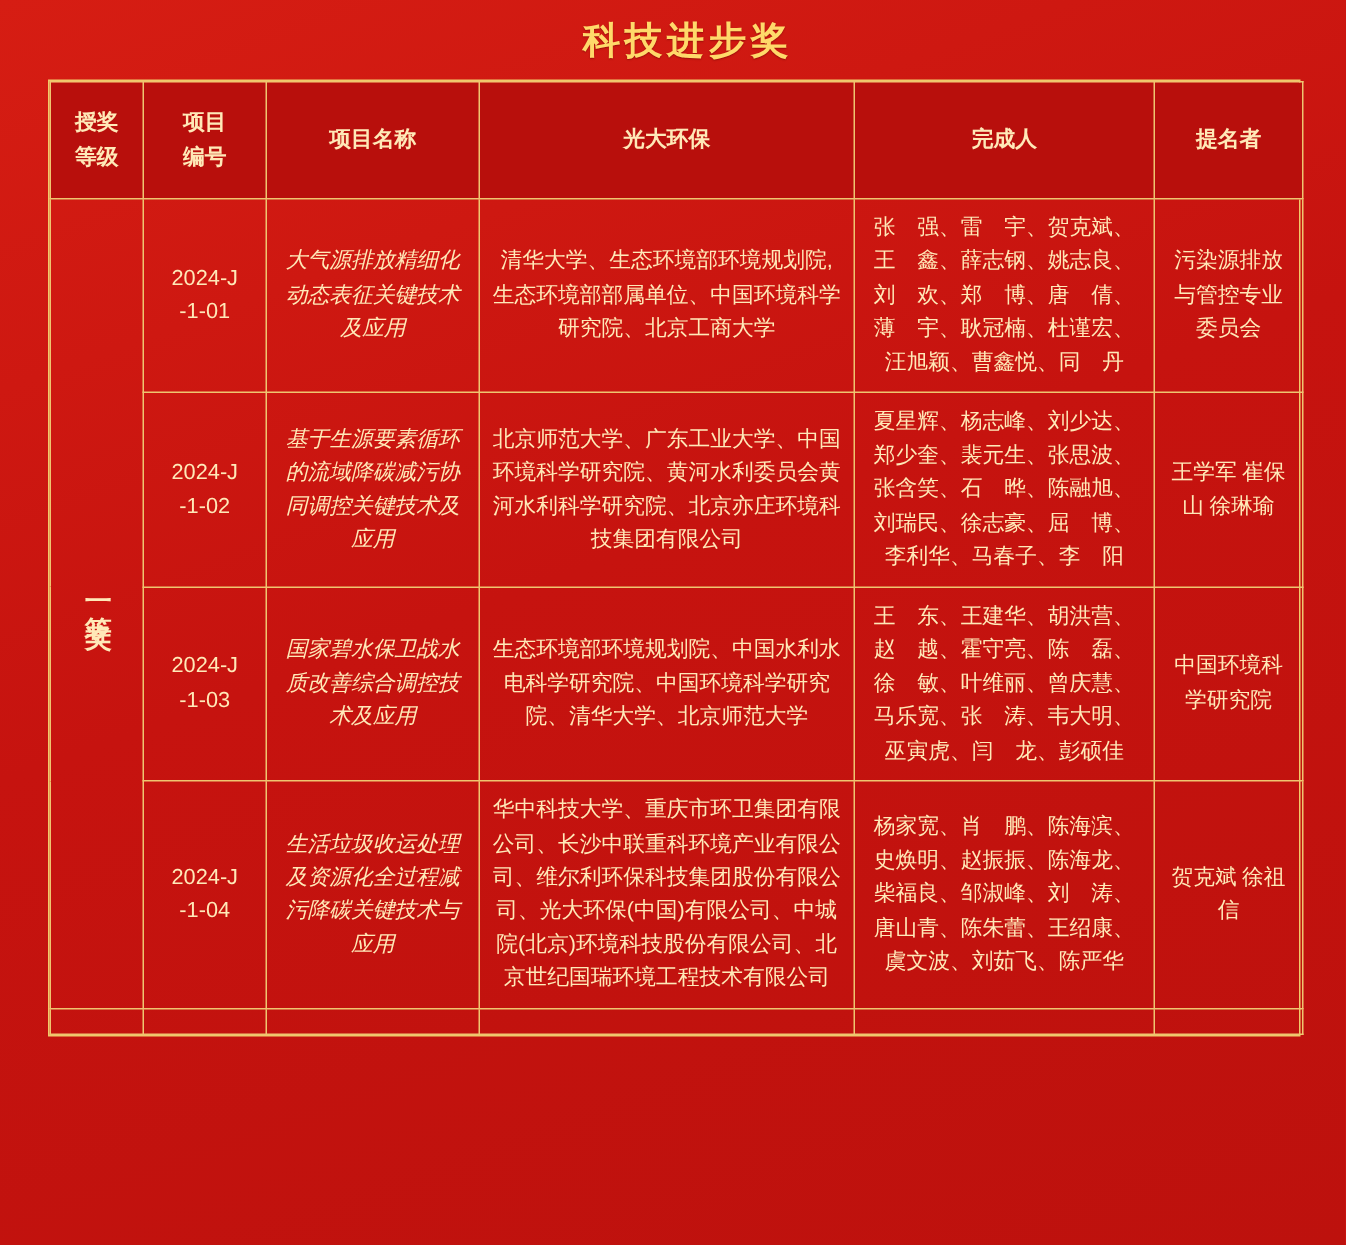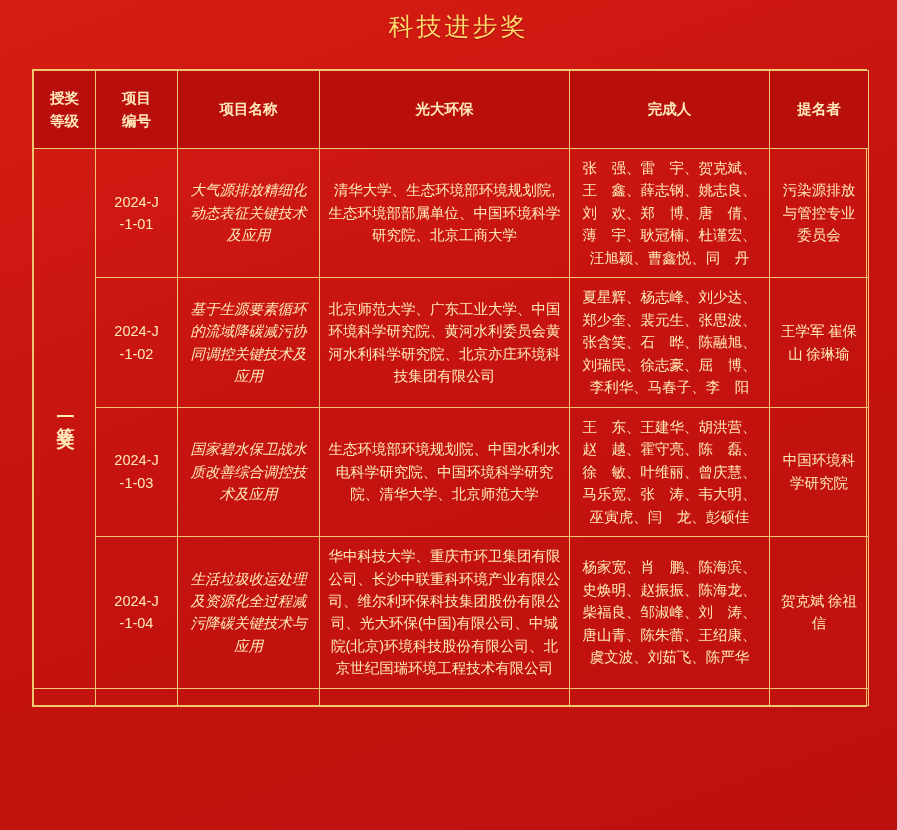--- a/index.html
+++ b/index.html
@@ -15,29 +15,29 @@
     position: relative;
     width: 897px;
     height: 830px;
     background: #cc1510;
     background-image: linear-gradient(160deg, #d61d13 0%, #c6130f 45%, #bd110d 100%);
   }
   .title {
     text-align: center;
     color: #ffd96a;
     font-size: 25px;
-    font-weight: normal;
+    font-weight: bold;
     letter-spacing: 3px;
     padding-top: 10px;
     padding-bottom: 10px;
     text-shadow: 0 1px 1px rgba(90,0,0,.45);
     padding-left: 20px;
   }
   .table-wrap {
-    margin: 16px 30px 0 32px;
+    margin: 0 30px 0 32px;
     border: 1px solid #f0c96a;
     border-right: 1px solid #f0c96a;
     box-sizing: border-box;
     width: 835px;
   }
   table.grid {
     border-collapse: collapse;
     width: 100%;
     table-layout: fixed;
   }

